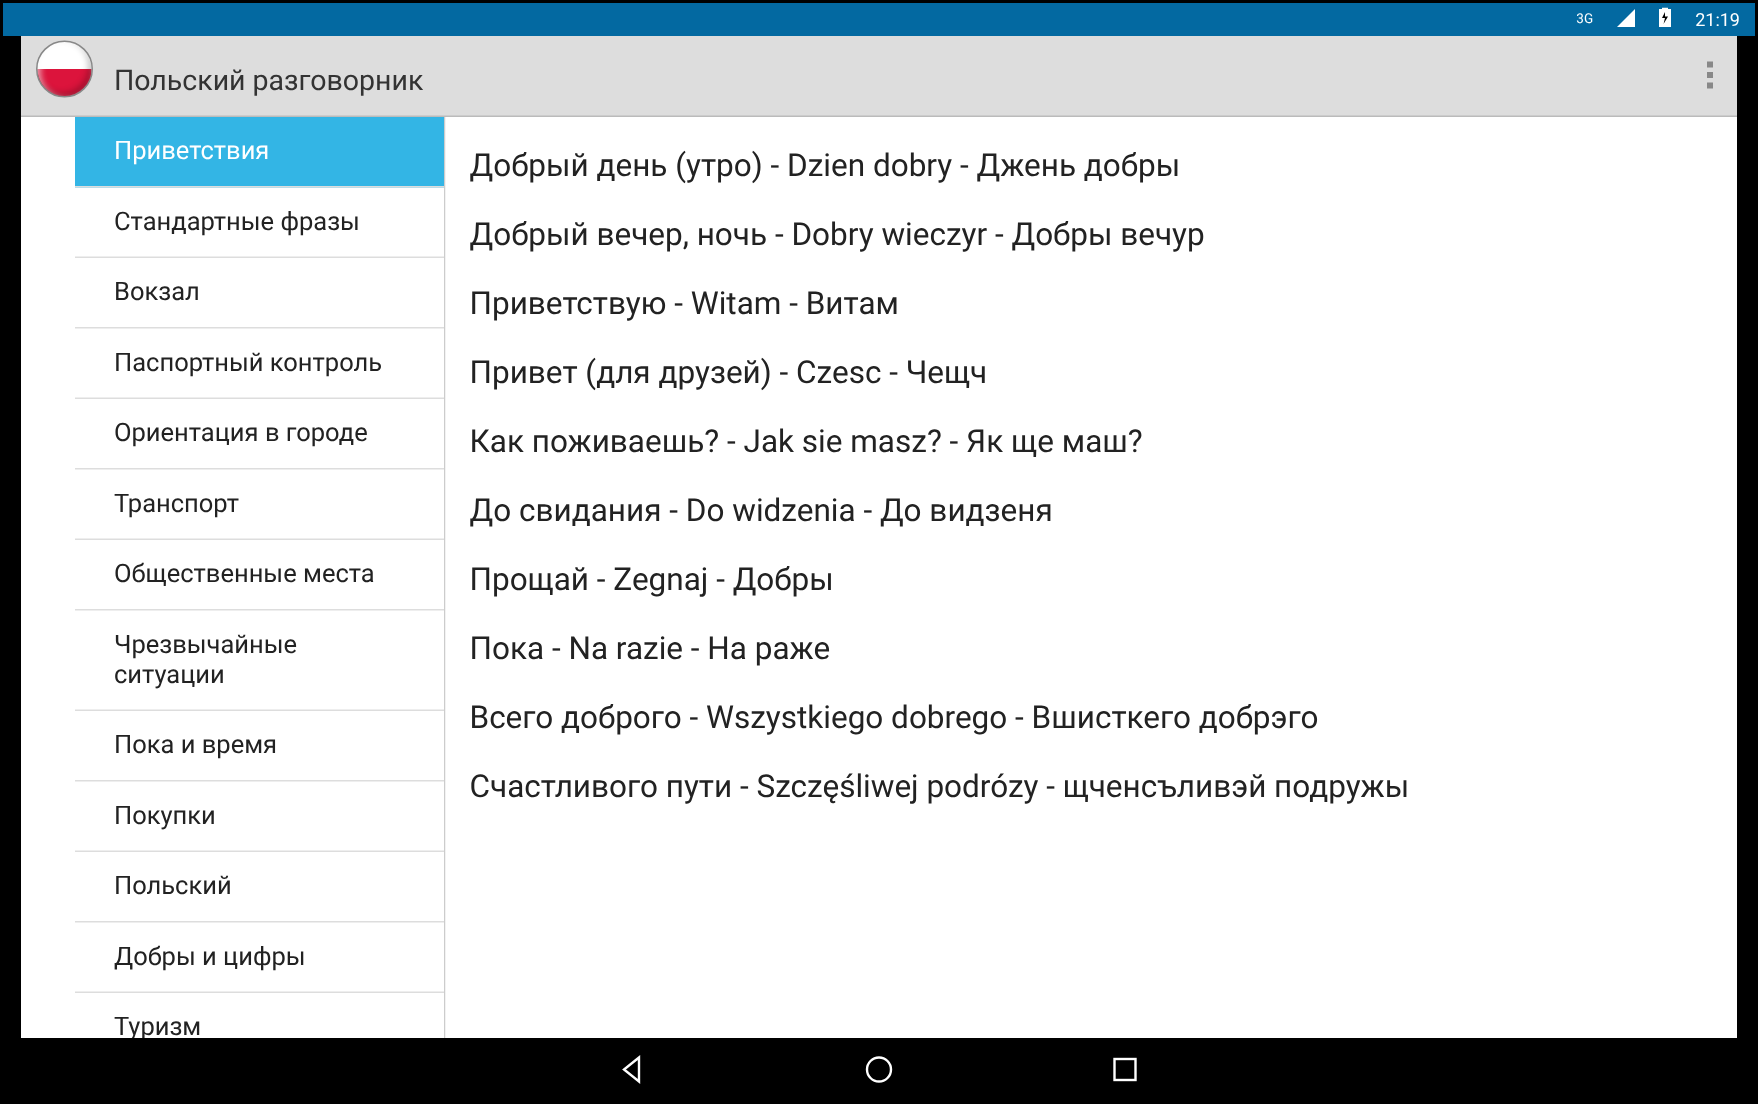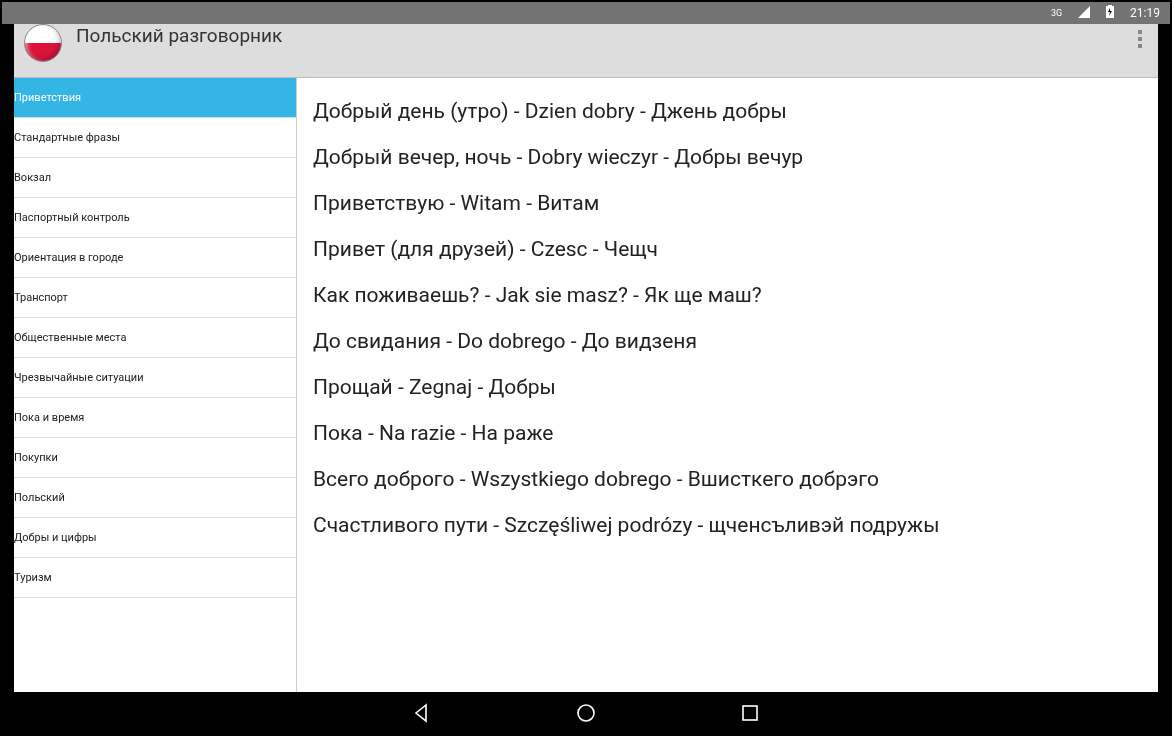--- a/index.html
+++ b/index.html
@@ -2,48 +2,49 @@
 <html><head>
 <meta charset="utf-8">
 <style>
   * { box-sizing: border-box; margin: 0; padding: 0; }
   html, body { width: 1172px; height: 736px; font-family: Roboto, Arial, sans-serif; background: #fff; }
   .device-frame {
     width: 1172px; height: 736px; background: #000; position: relative;
     border: 2px solid #000;
   }
   .status-bar {
-    height: 22px; background: #737373; color: #fff; display: flex; justify-content: flex-end;
+    height: 22px; background: #0369a1; color: #fff; display: flex; justify-content: flex-end;
     align-items: center; padding: 0 10px; font-size: 12px; gap: 16px; font-weight: 400;
   }
   .status-bar .small { font-size: 9px; }
   .app-container {
     position: absolute; top: 22px; left: 12px; right: 12px; bottom: 42px;
     background: #fff; display: flex; flex-direction: column;
   }
   .action-bar {
-    height: 54px; background: #dddddd; display: flex; align-items: flex-start;
-    padding: 0 10px; border-bottom: 1px solid #bbb;
+    height: 54px; background: #dddddd; display: flex; align-items: flex-end;
+    padding: 12px 10px; border-bottom: 1px solid #bbb;
   }
   .app-icon {
     width: 38px; height: 38px; border-radius: 50%; overflow: hidden; margin-right: 14px;
     border: 1px solid #888;
     background: linear-gradient(to bottom, #fff 0%, #fff 50%, #dc143c 50%, #dc143c 100%);
     box-shadow: inset 2px 2px 4px rgba(255,255,255,.6), inset -2px -2px 4px rgba(0,0,0,.25);
   }
   .app-title { font-size: 19px; color: #333; flex: 1; }
   .overflow { display: flex; flex-direction: column; gap: 3px; padding: 6px; cursor: pointer; }
   .overflow span { width: 4px; height: 4px; background: #888; display: block; }
   .body-split { flex: 1; display: flex; overflow: hidden; }
   .sidebar {
     width: 283px; background: #fff; border-right: 1px solid #ccc; overflow-y: auto;
   }
   .sidebar-item {
-    padding: 13px 0; font-size: 11px; color: #222; border-bottom: 1px solid #ddd;
+    padding: 13px 26px; font-size: 17px; color: #222; border-bottom: 1px solid #ddd;
     cursor: pointer;
+    margin-left: 36px;
   }
   .sidebar-item.active { background: #33b5e5; color: #fff; }
   .content {
     flex: 1; background: #fff; padding: 10px 16px 0 16px; overflow-y: auto;
   }
   .phrase-line { font-size: 21px; color: #222; padding: 11px 0; }
   .nav-bar {
     position: absolute; left: 12px; right: 12px; bottom: 0; height: 42px;
     background: #000; display: flex; justify-content: center; align-items: center; gap: 140px;
   }
@@ -99,21 +100,21 @@
           <div class="sidebar-item">Польский</div>
           <div class="sidebar-item">Добры и цифры</div>
           <div class="sidebar-item">Туризм</div>
         </div>
       <div class="content" id="content">
           <div class="phrase-line">Добрый день (утро) - Dzien dobry - Джень добры</div>
           <div class="phrase-line">Добрый вечер, ночь - Dobry wieczyr - Добры вечур</div>
           <div class="phrase-line">Приветствую - Witam - Витам</div>
           <div class="phrase-line">Привет (для друзей) - Czesc - Чещч</div>
           <div class="phrase-line">Как поживаешь? - Jak sie masz? - Як ще маш?</div>
-          <div class="phrase-line">До свидания - Do dobrego - До видзеня</div>
+          <div class="phrase-line">До свидания - Do widzenia - До видзеня</div>
           <div class="phrase-line">Прощай - Zegnaj - Добры</div>
           <div class="phrase-line">Пока - Na razie - На раже</div>
           <div class="phrase-line">Всего доброго - Wszystkiego dobrego - Вшисткего добрэго</div>
           <div class="phrase-line">Счастливого пути - Szczęśliwej podrózy - щченсъливэй подружы</div>
         </div>
     </div>
 
   </div>
 
   <div class="nav-bar">

